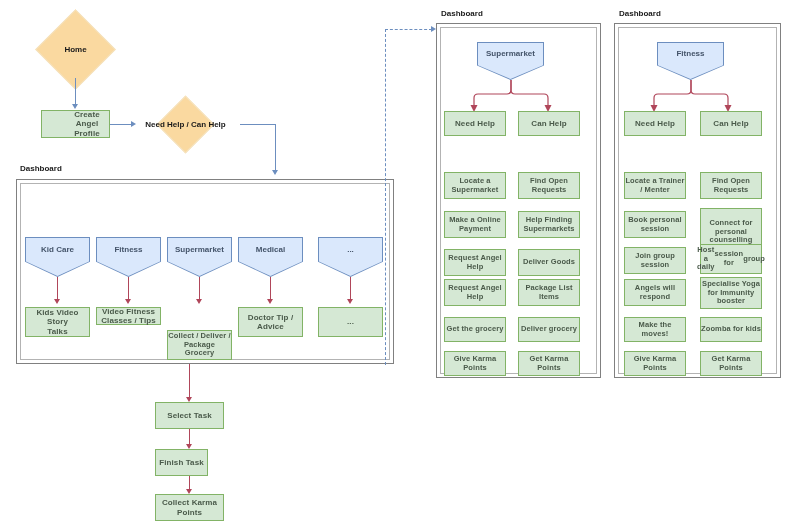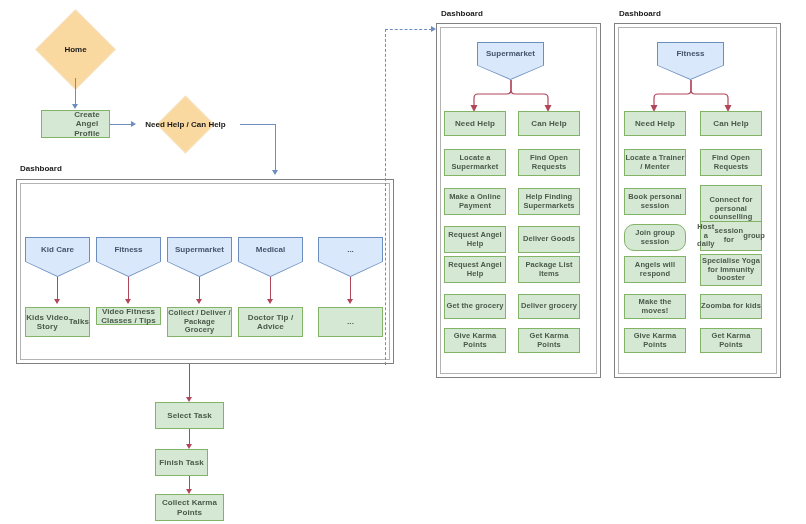--- a/index.html
+++ b/index.html
@@ -14,21 +14,21 @@
   .canvas{position:absolute;left:0;top:0;width:806px;height:524px;}
 
   
   .node{position:absolute;box-sizing:border-box;display:flex;align-items:center;
         justify-content:center;text-align:center;line-height:1.15;}
 
   .green{
     background:#d5e8d4;border:1px solid #82b366;color:#4a5a4a;
     font-size:8px;font-weight:bold;letter-spacing:.1px;
   }
-  .green.small{font-size:7.5px;}
+  .green.small{font-size:7.5px;margin-top:23px;}
   .pent-wrap{position:absolute;}
   .pent-border{
     position:absolute;left:0;top:0;width:100%;height:100%;
     background:#6c8ebf;
     clip-path:polygon(0 0,100% 0,100% 62%,50% 100%,0 62%);
   }
   .pent-fill{
     position:absolute;left:1px;top:1px;width:calc(100% - 2px);height:calc(100% - 2px);
     background:#dae8fc;
     clip-path:polygon(0 0,100% 0,100% 62%,50% 100%,0 62%);
@@ -117,21 +117,21 @@
     <div class="frame-inner"></div>
   </div>
 
   <div class="pent-wrap" style="left:25px;top:237px;width:65px;height:40px;">
     <div class="pent-border"></div>
     <div class="pent-fill"></div>
     <div class="pent-label">Kid Care</div>
   </div>
   <div class="ln-r vline" style="left:57px;top:277px;height:25px;"></div>
   <div class="arrow-d arr" style="left:53.5px;top:299px;"></div>
-  <div class="node green" style="left:25px;top:307px;width:65px;height:30px;">
+  <div class="node green" style="left:25px;top:307px;width:65px;height:30px;flex-direction:column;">
     <span>Kids Video Story</span>
     <span>Talks</span>
   </div>
 
   <div class="pent-wrap" style="left:96px;top:237px;width:65px;height:40px;">
     <div class="pent-border"></div>
     <div class="pent-fill"></div>
     <div class="pent-label">Fitness</div>
   </div>
   <div class="ln-r vline" style="left:128px;top:277px;height:25px;"></div>
@@ -305,21 +305,21 @@
   </div>
 
   <div class="node green small" style="left:624px;top:149px;width:62px;height:27px;flex-direction:column;">
     <span>Locate a Trainer</span>
     <span>/ Menter</span>
   </div>
   <div class="node green small" style="left:624px;top:188px;width:62px;height:27px;flex-direction:column;">
     <span>Book personal</span>
     <span>session</span>
   </div>
-  <div class="node green small" style="left:624px;top:224px;width:62px;height:27px;flex-direction:column;border-radius:10px;">
+  <div class="node green small" style="left:624px;top:224px;width:62px;height:27px;flex-direction:column;">
     <span>Join group</span>
     <span>session</span>
   </div>
   <div class="node green small" style="left:624px;top:256px;width:62px;height:27px;flex-direction:column;">
     <span>Angels will</span>
     <span>respond</span>
   </div>
   <div class="node green small" style="left:624px;top:294px;width:62px;height:25px;">
     <span>Make the moves!</span>
   </div>

